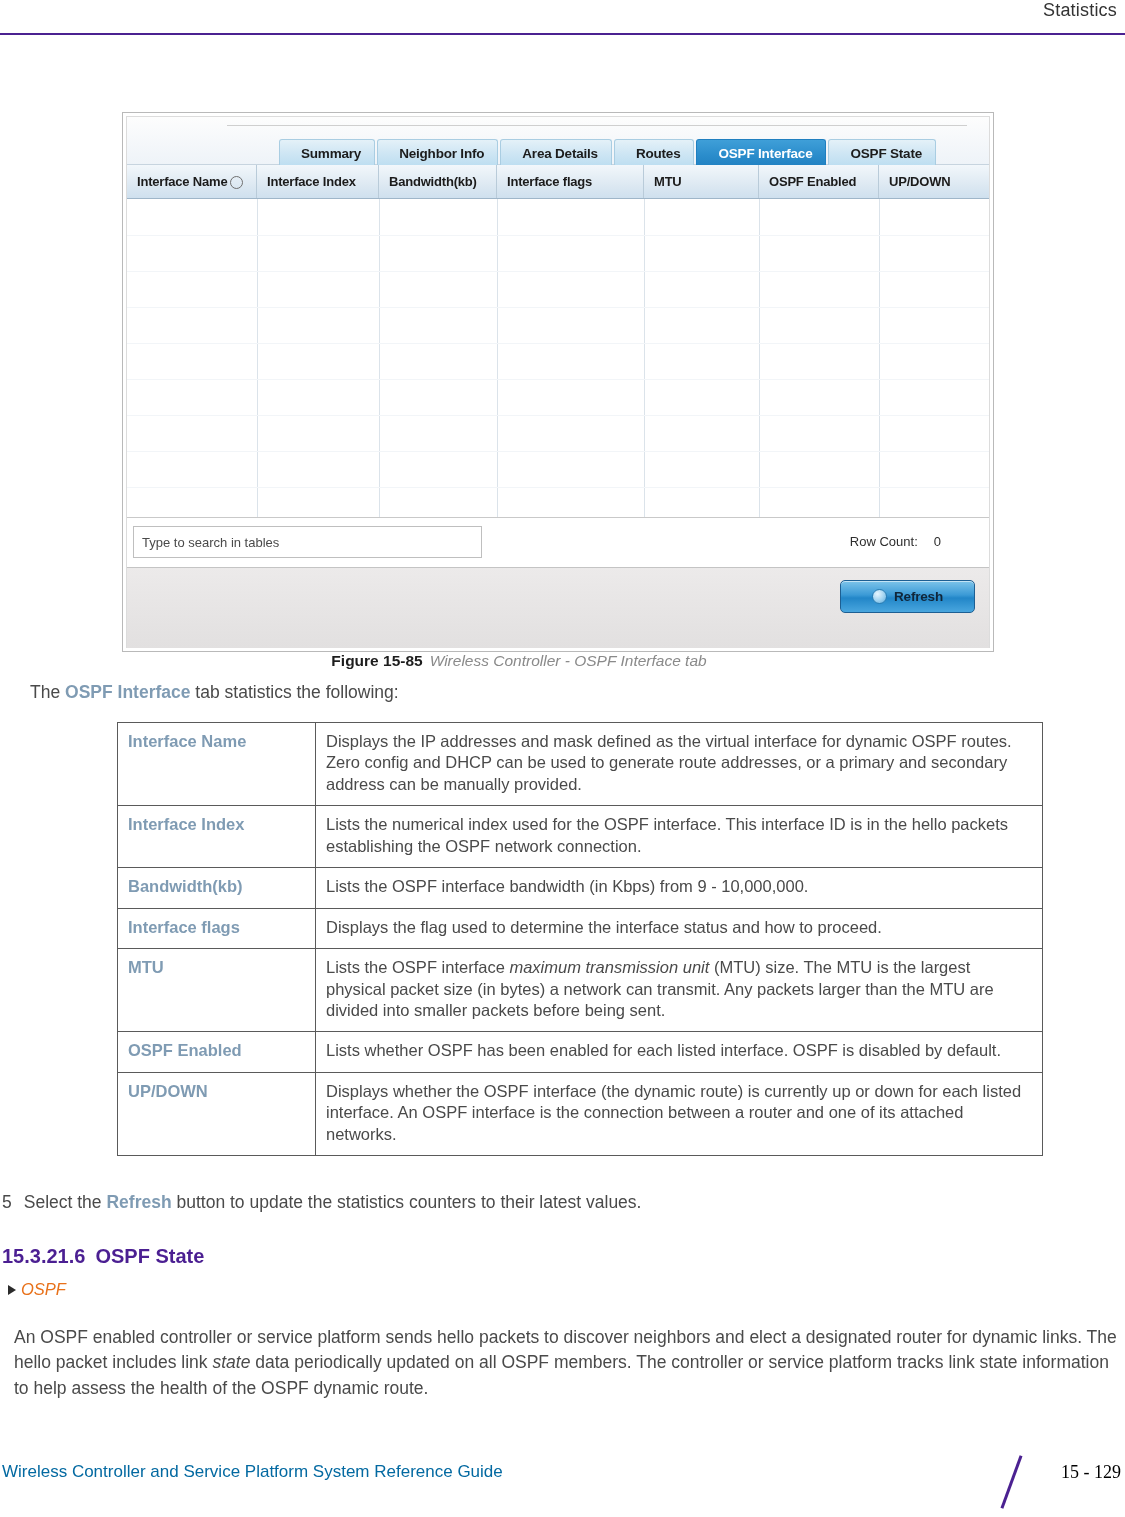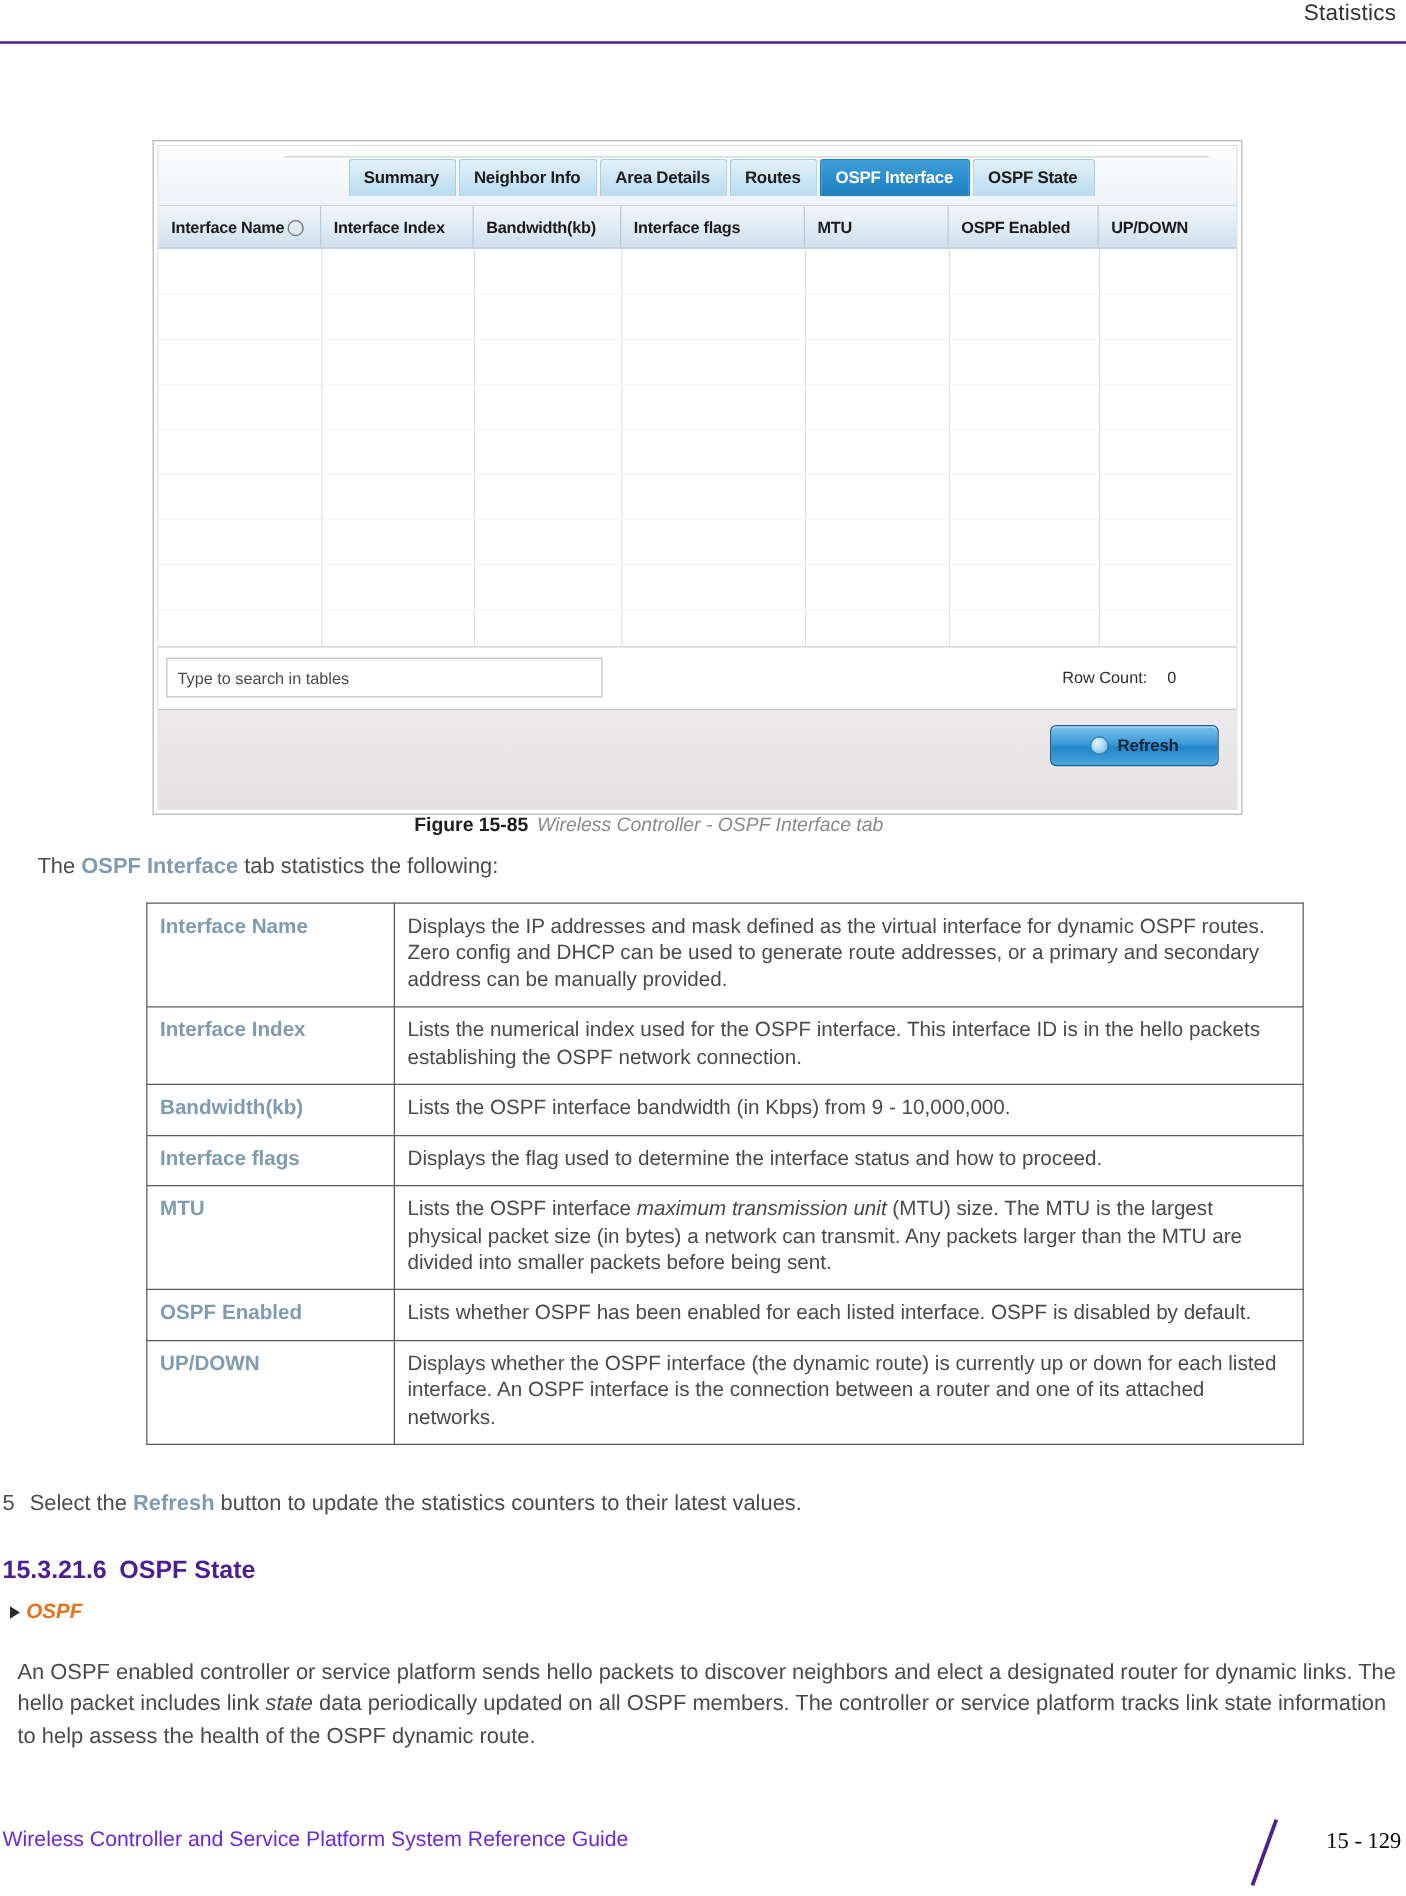--- a/index.html
+++ b/index.html
@@ -82,28 +82,29 @@
     left: 152px;
     top: 10px;
     display: flex;
     align-items: flex-end;
     gap: 2px;
   }
   .tab {
     font-size: 13.5px;
     font-weight: bold;
     color: #1c1c1c;
-    padding: 7px 13px 8px 11px;
+    padding: 7px 13px 8px 21px;
     background: linear-gradient(180deg,#e4f1f8 0%, #cfe6f4 45%, #b8dcf0 100%);
     border: 1px solid #a9cde2;
     border-bottom: none;
     border-radius: 3px 3px 0 0;
     white-space: nowrap;
     line-height: 1;
     letter-spacing: -0.2px;
+    margin-top: 12px;
   }
   .tab.selected {
     background: linear-gradient(180deg,#3f9fd8 0%, #2a8ccb 55%, #1f7fc0 100%);
     border-color: #1f7fc0;
     color: #ffffff;
   }
 
   
   .grid-head {
     position: absolute;
@@ -320,21 +321,20 @@
   .crumb {
     position: absolute;
     left: 8px;
     top: 1280px;
     font-size: 16.5px;
     font-style: italic;
     color: #e8711a;
     display: flex;
     align-items: center;
     gap: 5px;
-    font-weight: bold;
   }
   .crumb-arrow {
     width: 0; height: 0;
     border-left: 8px solid #2b2b2b;
     border-top: 5px solid transparent;
     border-bottom: 5px solid transparent;
     display: inline-block;
   }
 
   
@@ -356,21 +356,21 @@
     left: 0;
     top: 1462px;
     width: 1125px;
     height: 40px;
   }
   .footer-title {
     position: absolute;
     left: 2px;
     top: 0;
     font-size: 17px;
-    color: #6d28d9;
+    color: #0369a1;
   }
   .footer-page {
     position: absolute;
     right: 4px;
     top: 0;
     font-size: 18px;
     color: #000000;
     font-family: Liberation Serif, serif;
   }
   .footer-slash {

